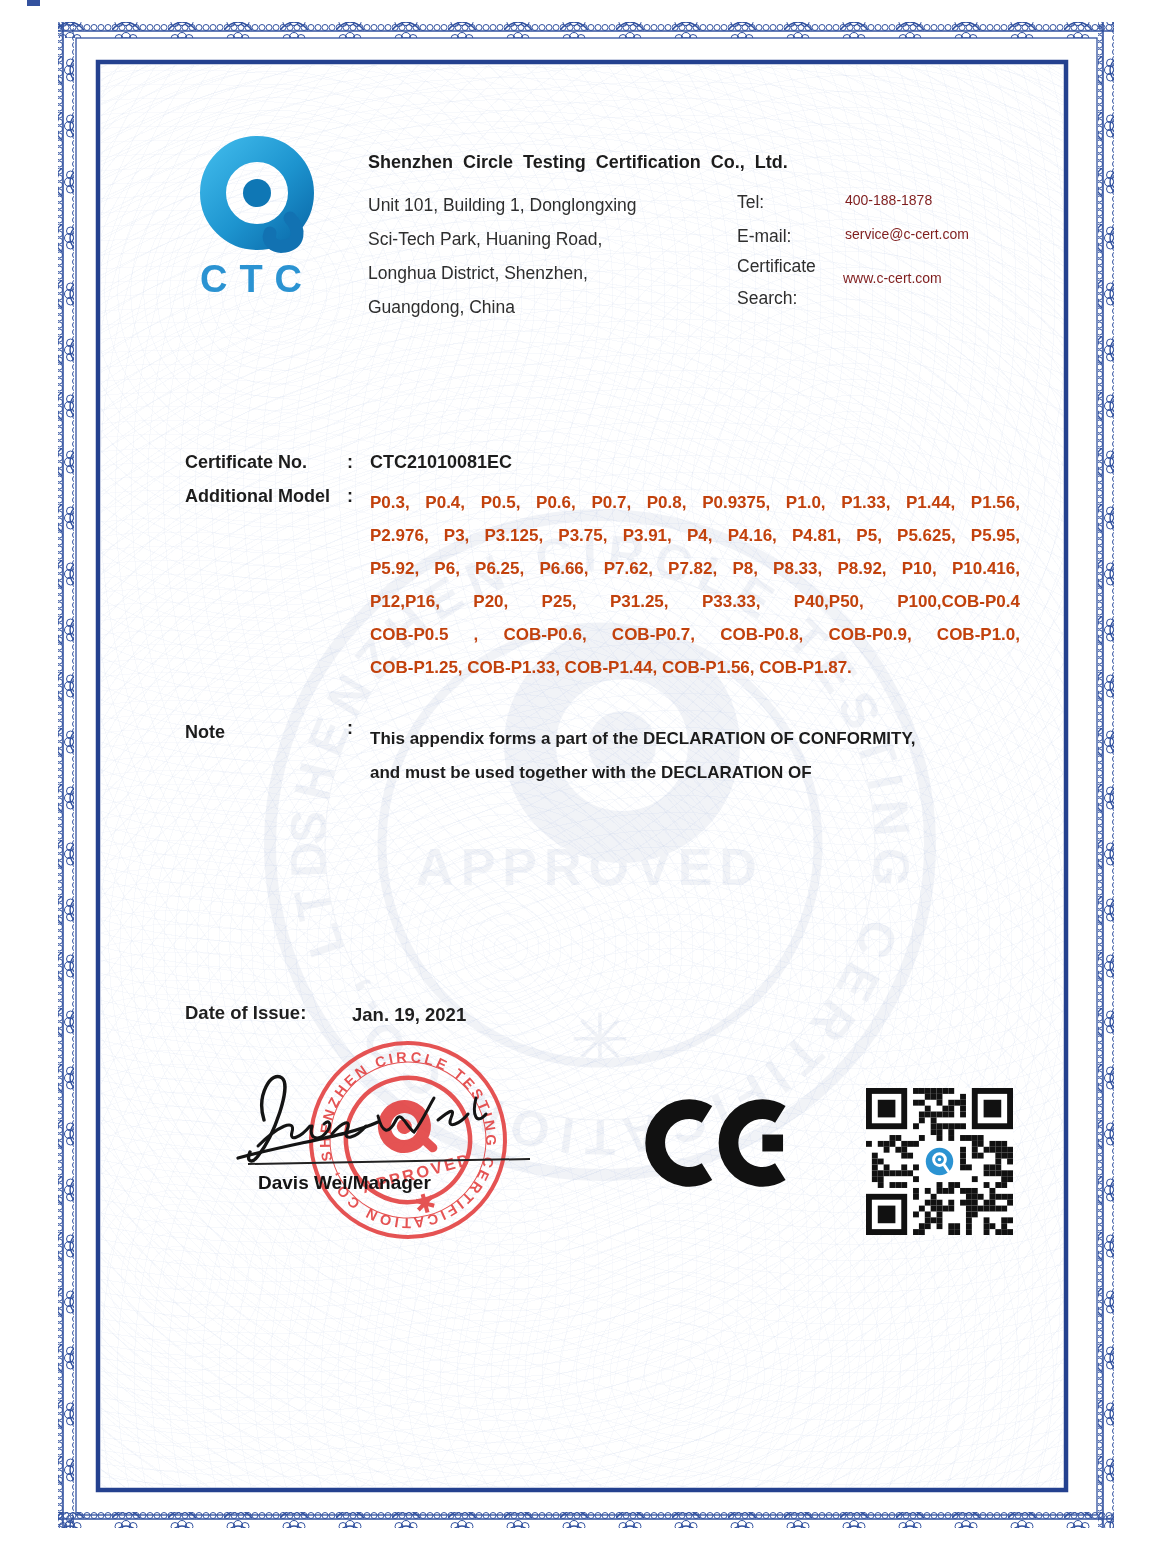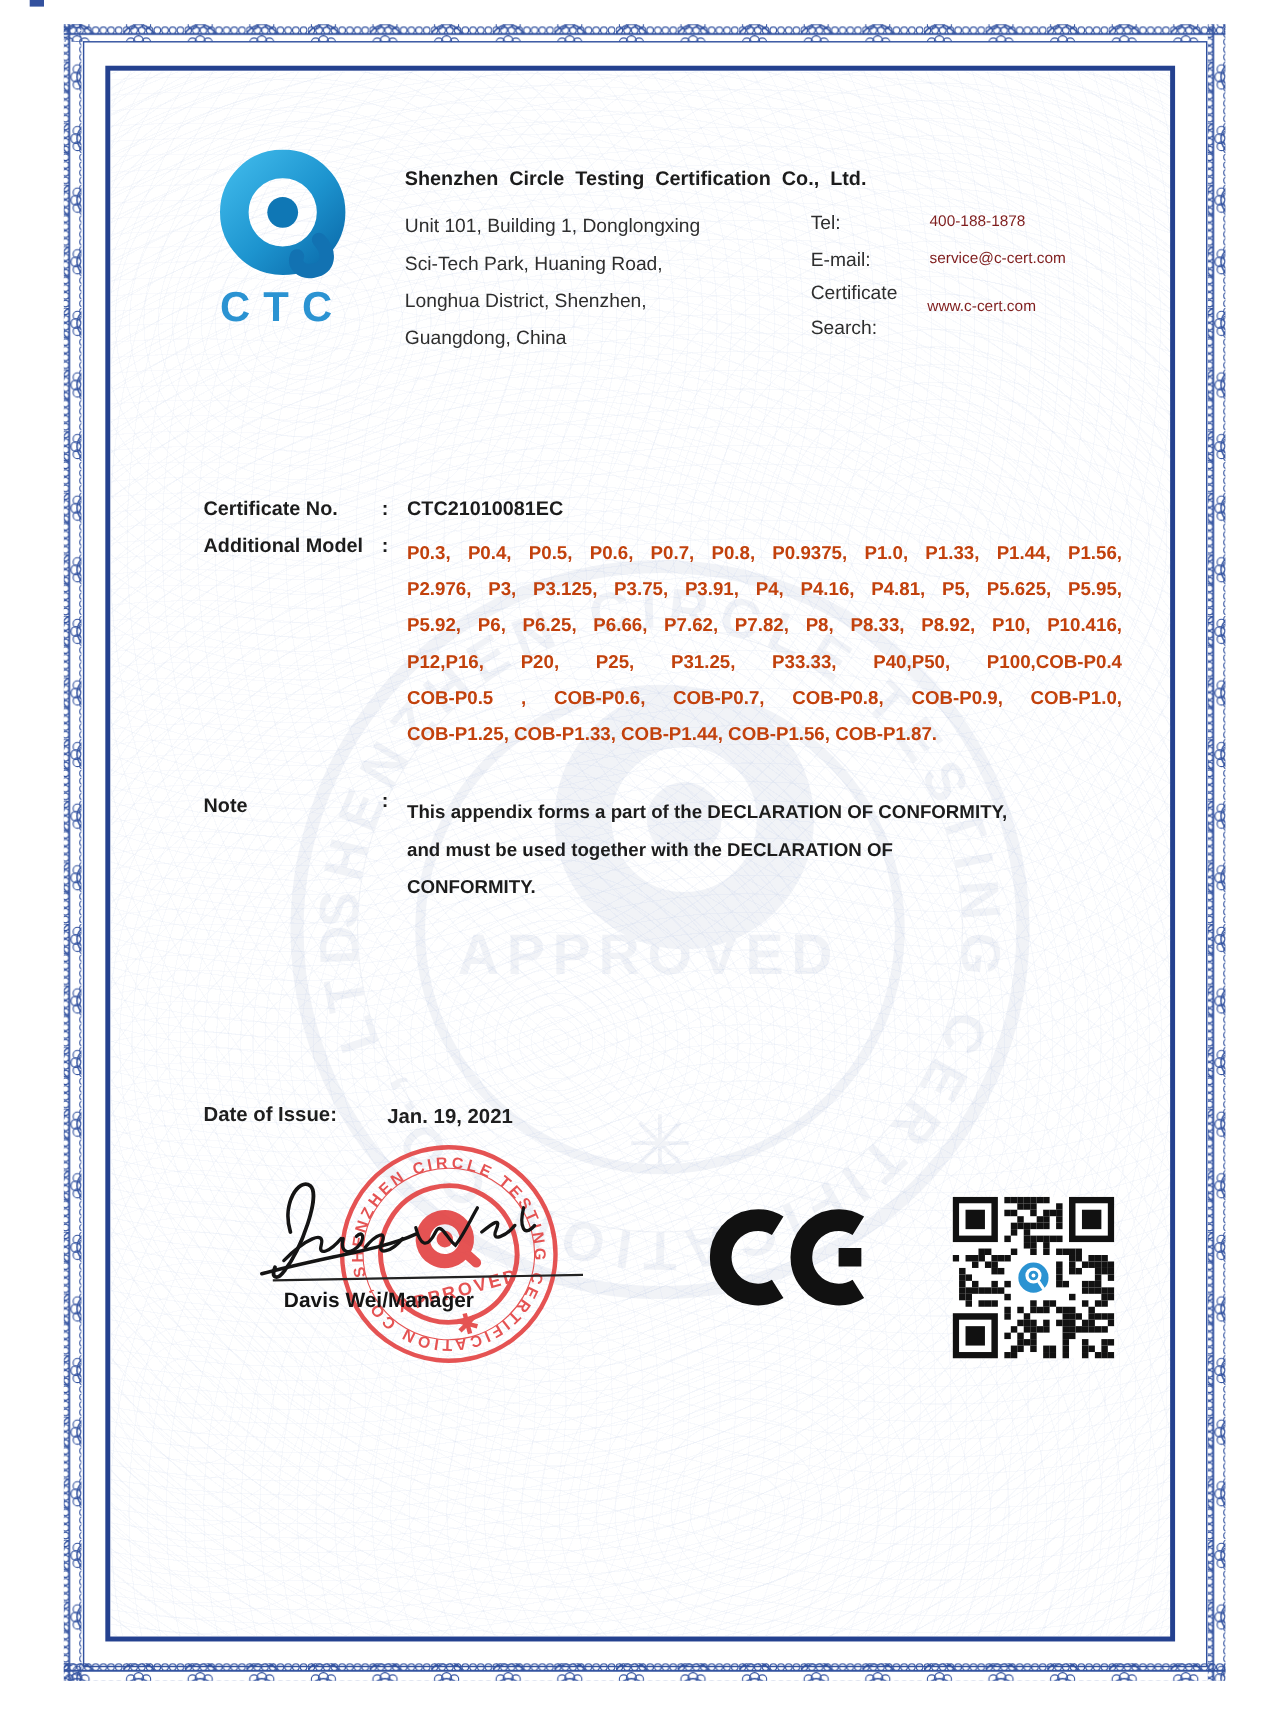--- a/index.html
+++ b/index.html
@@ -146,21 +146,20 @@
     <div class="mline">P12,P16, P20, P25, P31.25, P33.33, P40,P50, P100,COB-P0.4</div>
     <div class="mline">COB-P0.5 , COB-P0.6, COB-P0.7, COB-P0.8, COB-P0.9, COB-P1.0,</div>
     <div class="mline last">COB-P1.25, COB-P1.33, COB-P1.44, COB-P1.56, COB-P1.87.</div>
   </div>
 
   <div class="abs flabel" style="left:185px;top:722px;">Note</div>
   <div class="abs colon" style="left:347px;top:718px;">:</div>
   <div class="abs" style="left:370px;top:722px;width:655px;">
     <div class="nline">This appendix forms a part of the DECLARATION OF CONFORMITY,</div>
     <div class="nline">and must be used together with the DECLARATION OF</div>
-    <div class="nline">CONFORMITY.</div>
   </div>
 
   <div class="abs issue-label">Date of Issue:</div>
   <div class="abs issue-value">Jan. 19, 2021</div>
 
   <svg class="abs" width="260" height="260" viewBox="0 0 260 260" style="left:278px;top:1010px;opacity:.88;">
     <g transform="rotate(-15 130 130)" stroke="#e23c3c" fill="none">
       <circle cx="130" cy="130" r="97" stroke-width="4"></circle>
       <circle cx="130" cy="130" r="62" stroke-width="4.5"></circle>
       <path id="stampring" d="M 52,130 A 78,78 0 1 1 208,130 A 78,78 0 1 1 52,130"></path>

